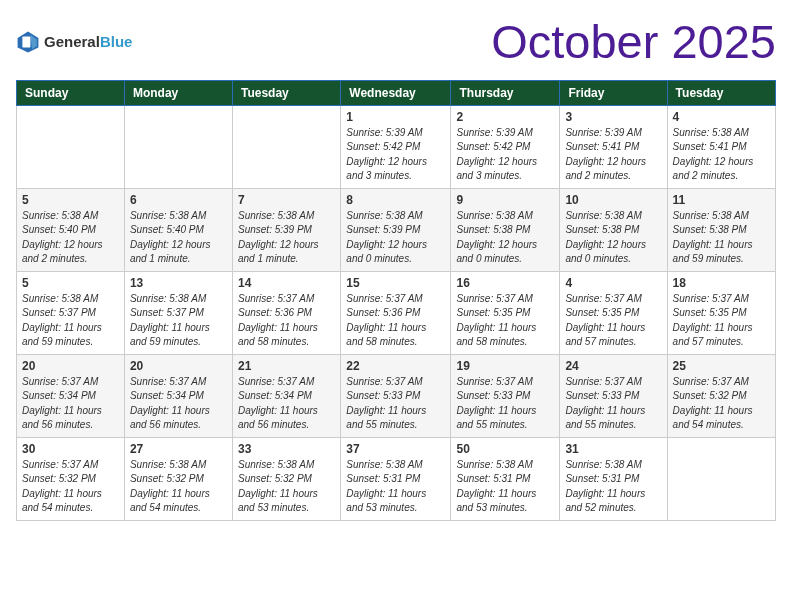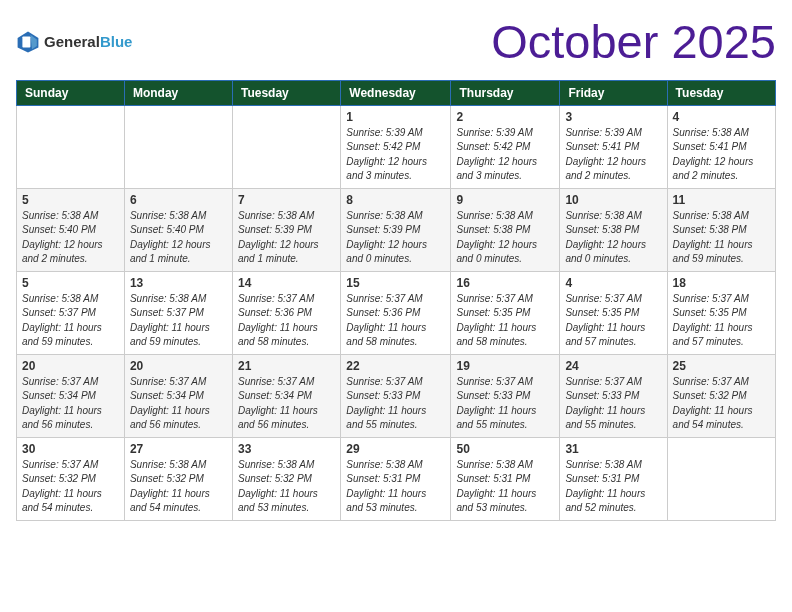--- a/index.html
+++ b/index.html
@@ -319,21 +319,21 @@
 and 54 minutes.</div>
         </td>
         <td>
           <span class="day-number">33</span>
           <div class="day-info" style="white-space: pre-line;">Sunrise: 5:38 AM
 Sunset: 5:32 PM
 Daylight: 11 hours
 and 53 minutes.</div>
         </td>
         <td>
-          <span class="day-number">29</span>
+          <span class="day-number">37</span>
           <div class="day-info" style="white-space: pre-line;">Sunrise: 5:38 AM
 Sunset: 5:31 PM
 Daylight: 11 hours
 and 53 minutes.</div>
         </td>
         <td>
           <span class="day-number">50</span>
           <div class="day-info" style="white-space: pre-line;">Sunrise: 5:38 AM
 Sunset: 5:31 PM
 Daylight: 11 hours

